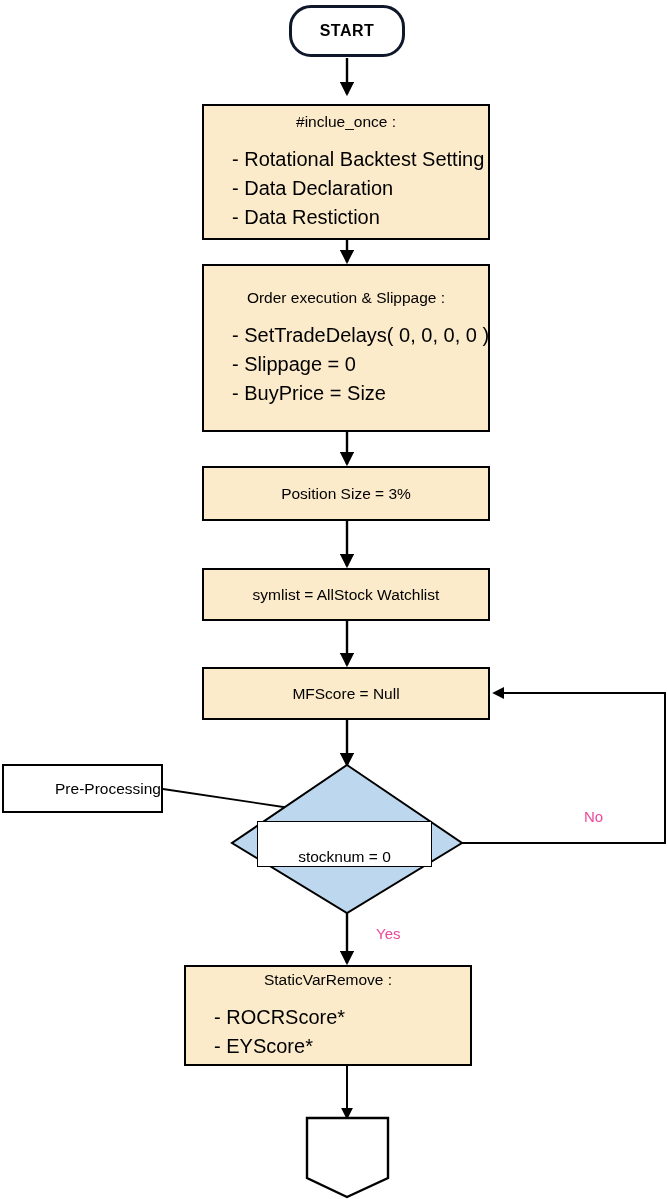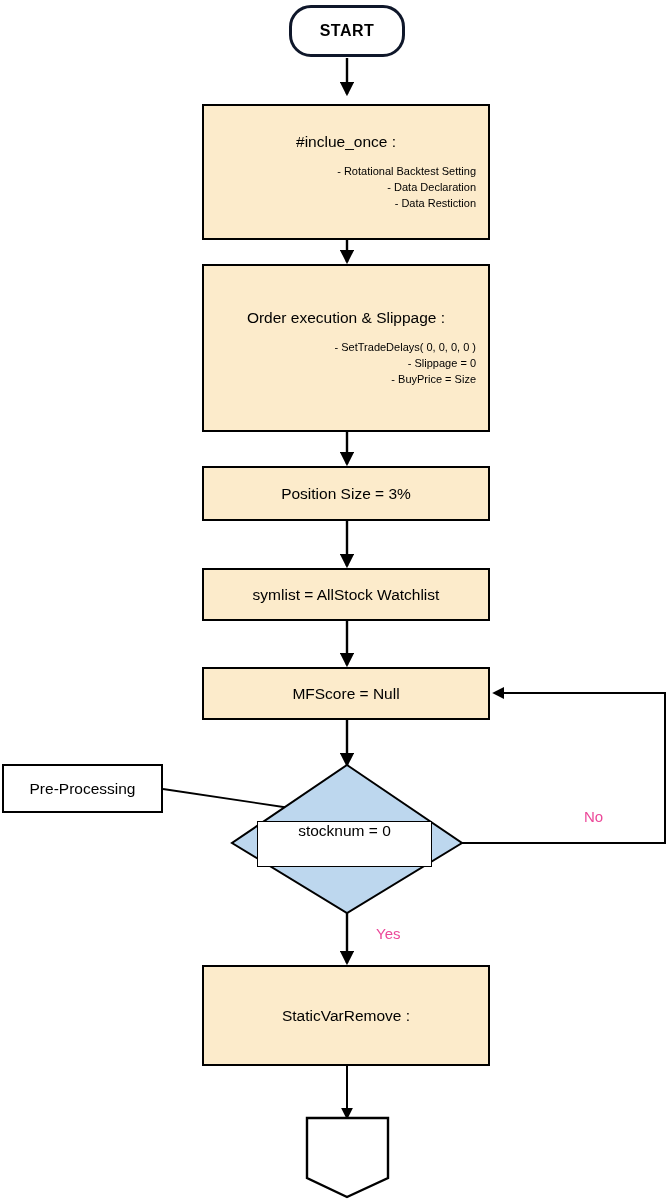--- a/index.html
+++ b/index.html
@@ -38,23 +38,23 @@
     border: 2px solid #000000;
   }
   .title-line {
     text-align: center;
     font-size: 15.5px;
     line-height: 1.25;
   }
   .bullets {
     margin-top: 13px;
     padding-left: 16px;
-    font-size: 11px;
+    font-size: 20px;
     line-height: 1.45;
-    text-align: right;
+    text-align: left;
   }
   .bullets div { white-space: nowrap; }
   .center-one {
     text-align: center;
     font-size: 15.5px;
   }
   .start {
     position: absolute;
     box-sizing: border-box;
     background: #ffffff;
@@ -66,21 +66,21 @@
     font-size: 16px;
     font-weight: bold;
     letter-spacing: .5px;
   }
   .diamond-label {
     position: absolute;
     box-sizing: border-box;
     background: #ffffff;
     border: 1px solid #000000;
     display: flex;
-    align-items: flex-start;
+    align-items: flex-end;
     justify-content: center;
     font-size: 15.5px;
   }
   .edge-label {
     position: absolute;
     font-size: 15px;
     color: #ec4899;
     white-space: nowrap;
   }
   .preproc {
@@ -165,21 +165,25 @@
     <div class="center-one">MFScore = Null</div>
   </div>
 
   <div class="diamond-label" style="left:257px; top:821px; width:175px; height:46px;">
     <span>stocknum = 0</span>
   </div>
 
   <div class="edge-label" style="left:584px; top:808px;">No</div>
   <div class="edge-label" style="left:376px; top:925px;">Yes</div>
 
-  <div class="node proc" style="left:202px; top:965px; width:288px; height:101px; padding:16px 12px;">
+  <div class="node proc" style="left:184px; top:965px; width:288px; height:101px; padding:16px 12px;">
     <div class="title-line">StaticVarRemove :</div>
+    <div class="bullets">
+      <div>- ROCRScore*</div>
+      <div>- EYScore*</div>
+    </div>
   </div>
 
-  <div class="preproc" style="left:2px; top:764px; width:161px; height:49px;">
+  <div class="preproc" style="left:2px; top:764px; width:161px; height:49px;justify-content:flex-end;">
     <span>Pre-Processing</span>
   </div>
 
 </div>
 
 </body></html>

